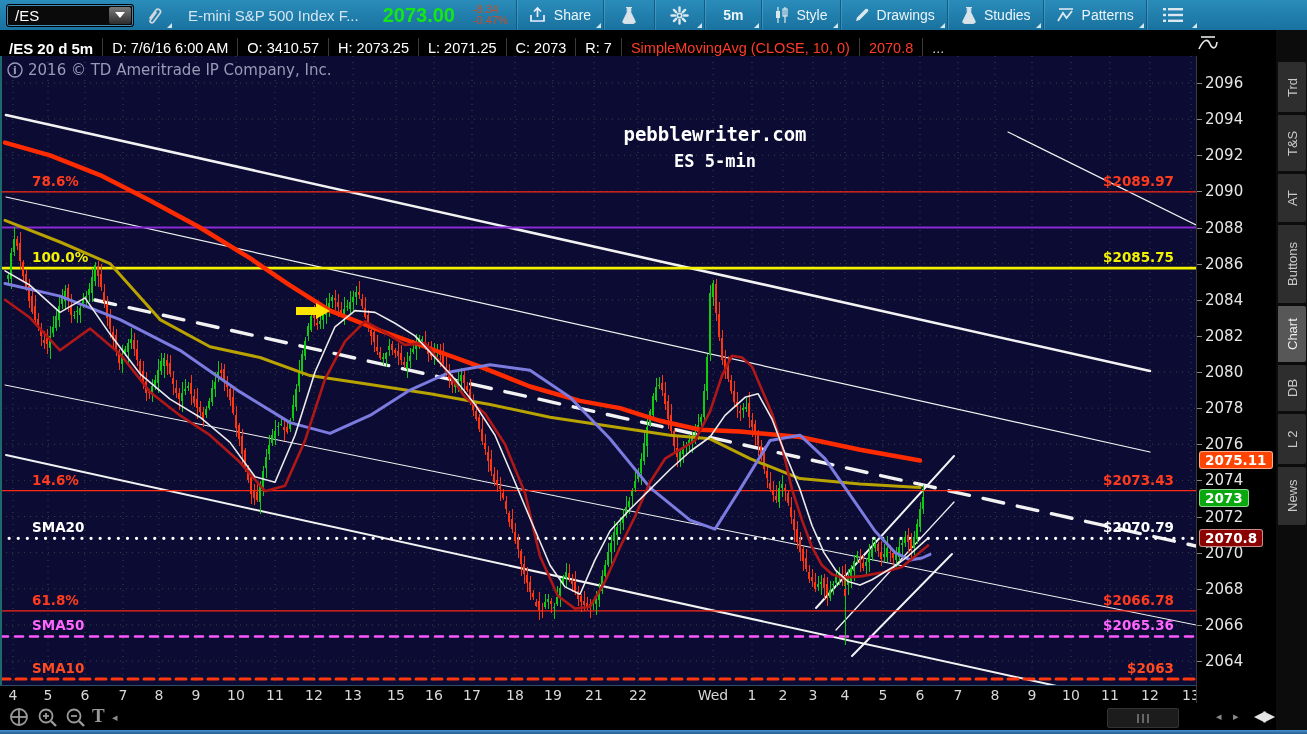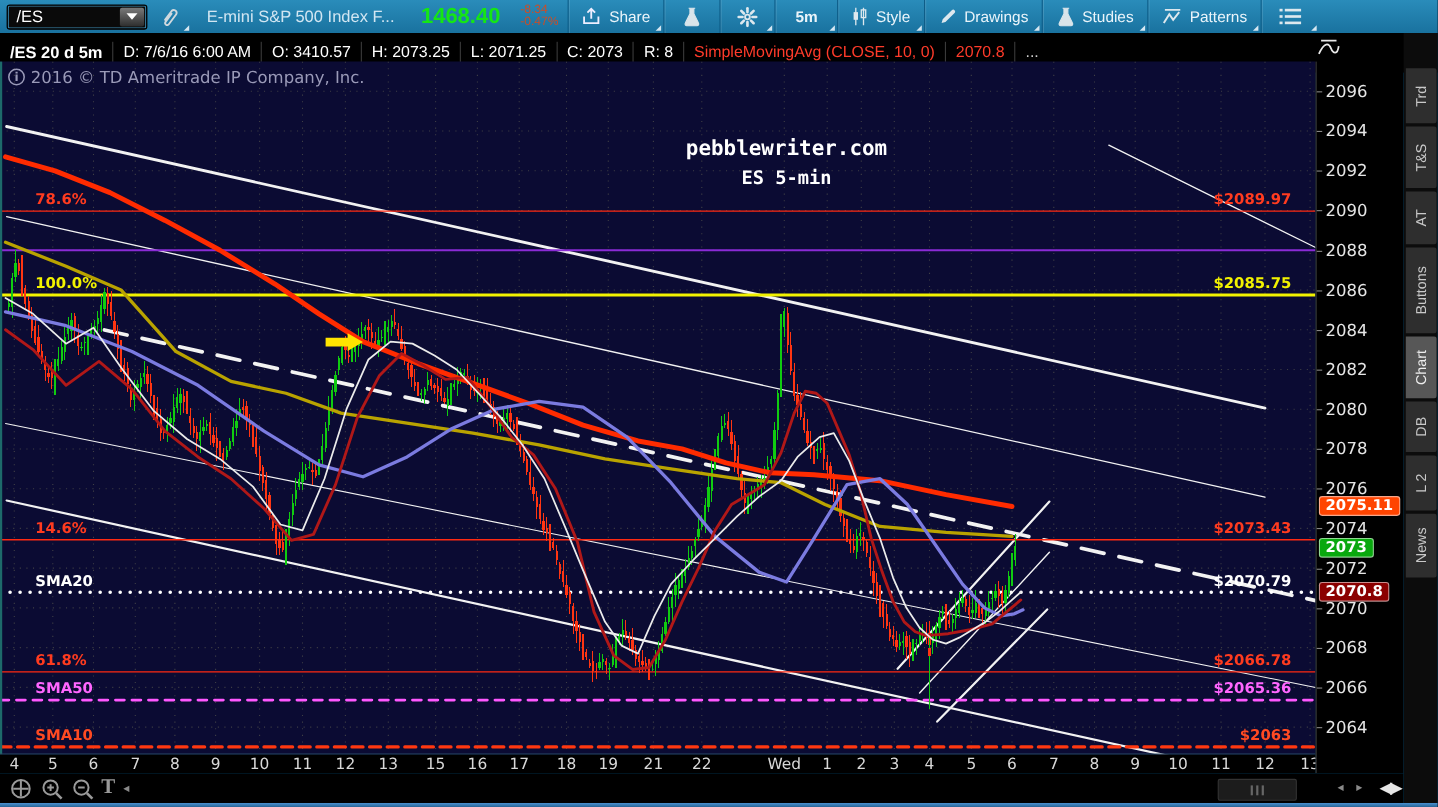--- a/index.html
+++ b/index.html
@@ -83,21 +83,21 @@
       <span class="sym">/ES</span>
       <span class="symdrop"></span>
     </div>
     <div class="tb-btn" style="padding:0 10px;">
       <svg class="icon" width="20" height="20" viewBox="0 0 20 20">
         <path d="M6 13 L12 5 a2.6 2.6 0 0 1 4.2 3 L9.5 17 a1.8 1.8 0 0 1 -3 -2.1 L12 7.5" fill="none" stroke="#cfd8de" stroke-width="1.7" stroke-linecap="round"></path>
       </svg>
       <span class="corner"></span>
     </div>
     <div class="tb-desc">E-mini S&amp;P 500 Index F...</div>
-    <div class="tb-price">1468.40</div>
+    <div class="tb-price">2073.00</div>
     <div class="tb-chg">
       <span>-8.34</span>
       <span>-0.47%</span>
     </div>
     <div class="tb-sep"></div>
     <div class="tb-btn">
       <svg class="icon" width="19" height="18" viewBox="0 0 19 18">
         <path d="M2 9 v6 h13 v-6" fill="none" stroke="#eef" stroke-width="1.7"></path>
         <path d="M8.5 11 V2.5 M5 5.5 L8.5 2 L12 5.5" fill="none" stroke="#eef" stroke-width="1.7"></path>
       </svg>
@@ -185,21 +185,21 @@
     </div>
   </div>
 
   <div class="chead" id="chead">
       <div class="seg bold">/ES 20 d 5m</div>
       <div class="seg ">D: 7/6/16 6:00 AM</div>
       <div class="seg ">O: 3410.57</div>
       <div class="seg ">H: 2073.25</div>
       <div class="seg ">L: 2071.25</div>
       <div class="seg ">C: 2073</div>
-      <div class="seg ">R: 8</div>
+      <div class="seg ">R: 7</div>
       <div class="seg red">SimpleMovingAvg (CLOSE, 10, 0)</div>
       <div class="seg red">2070.8</div>
       <div class="seg dim">...</div>
     </div>
   <div class="squiggle-btn" style="top:32px;">
     <svg width="22" height="20" viewBox="0 0 22 20">
       <line x1="4" y1="3" x2="18" y2="3" stroke="#e8e8e8" stroke-width="1.6"></line>
       <path d="M2 15 C7 4 11 5 13 10 S19 16 20 8" fill="none" stroke="#e8e8e8" stroke-width="1.6"></path>
     </svg>
   </div>

